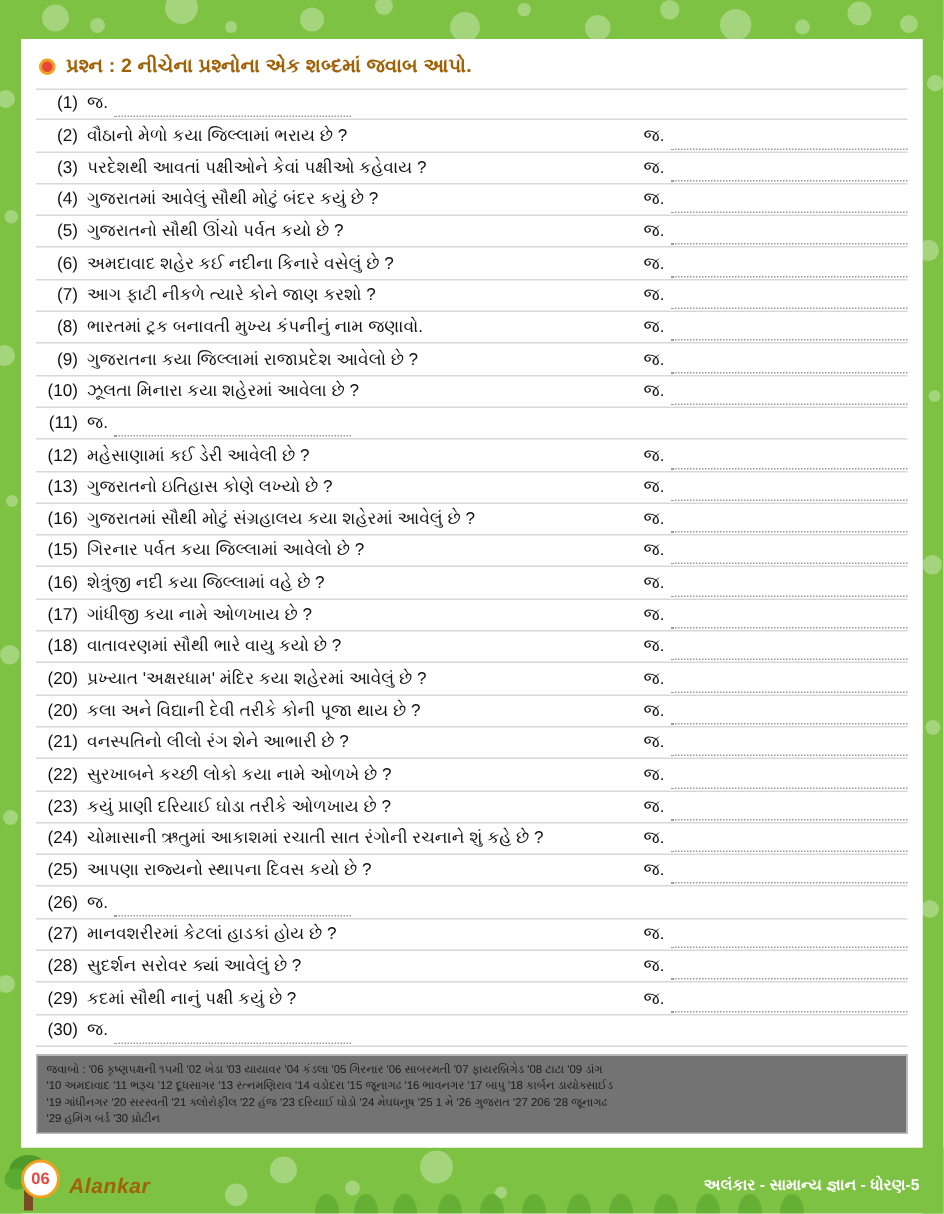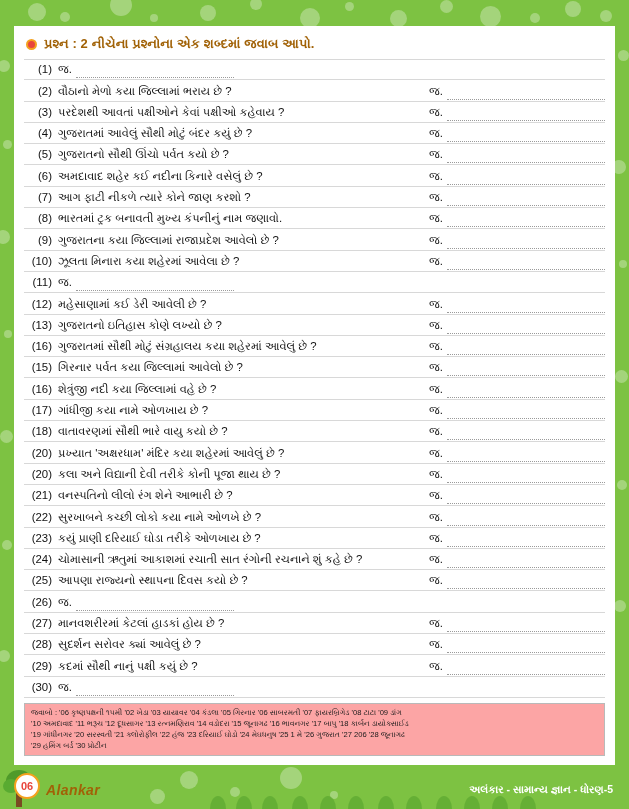--- a/index.html
+++ b/index.html
@@ -126,21 +126,21 @@
   .qans .dots {
     flex: 1 1 auto;
     border-bottom: 1.5px dotted #9a9a9a;
     height: 13px;
   }
 
   
   .answerkey {
     margin-top: 5px;
     border: 1px solid #b9b9b9;
-    background: #fca5a5;
+    background: #737373;
     padding: 3px 6px 4px 6px;
     font-size: 7.6px;
     line-height: 11px;
     color: #1a1a1a;
     text-align: justify;
   }
   .answerkey .ak-line { display: block; }
 
   
   .footer {

